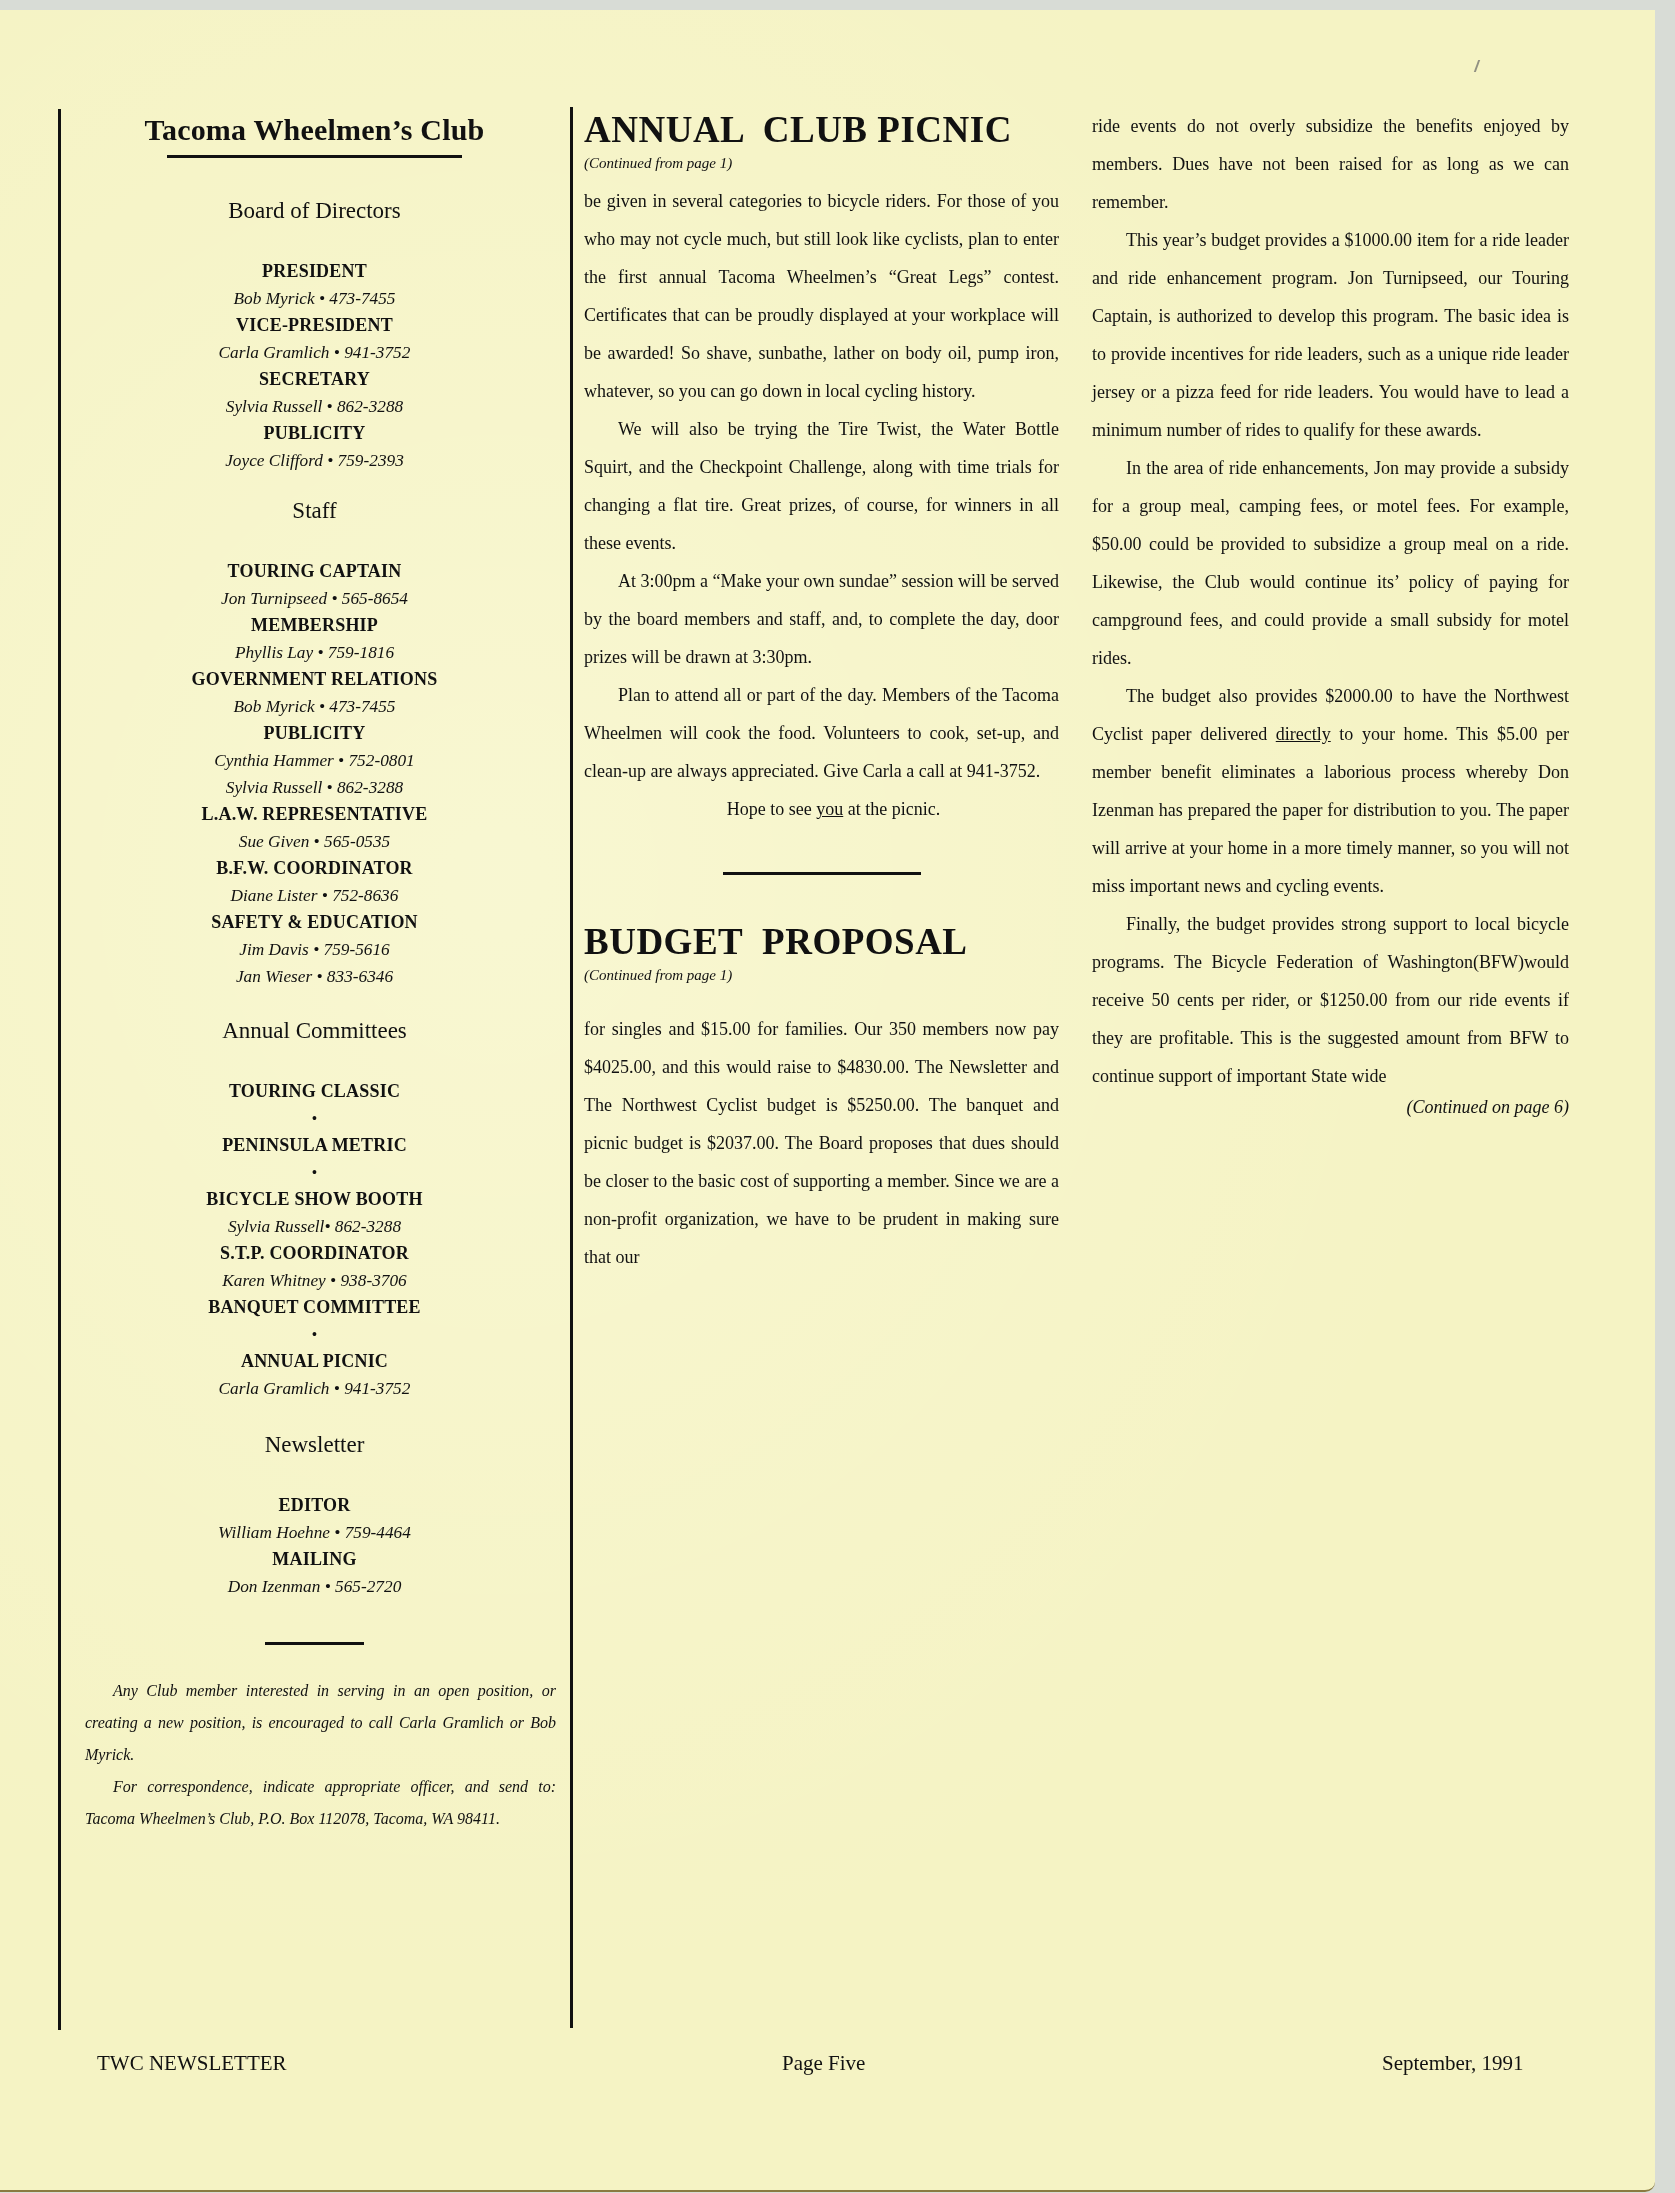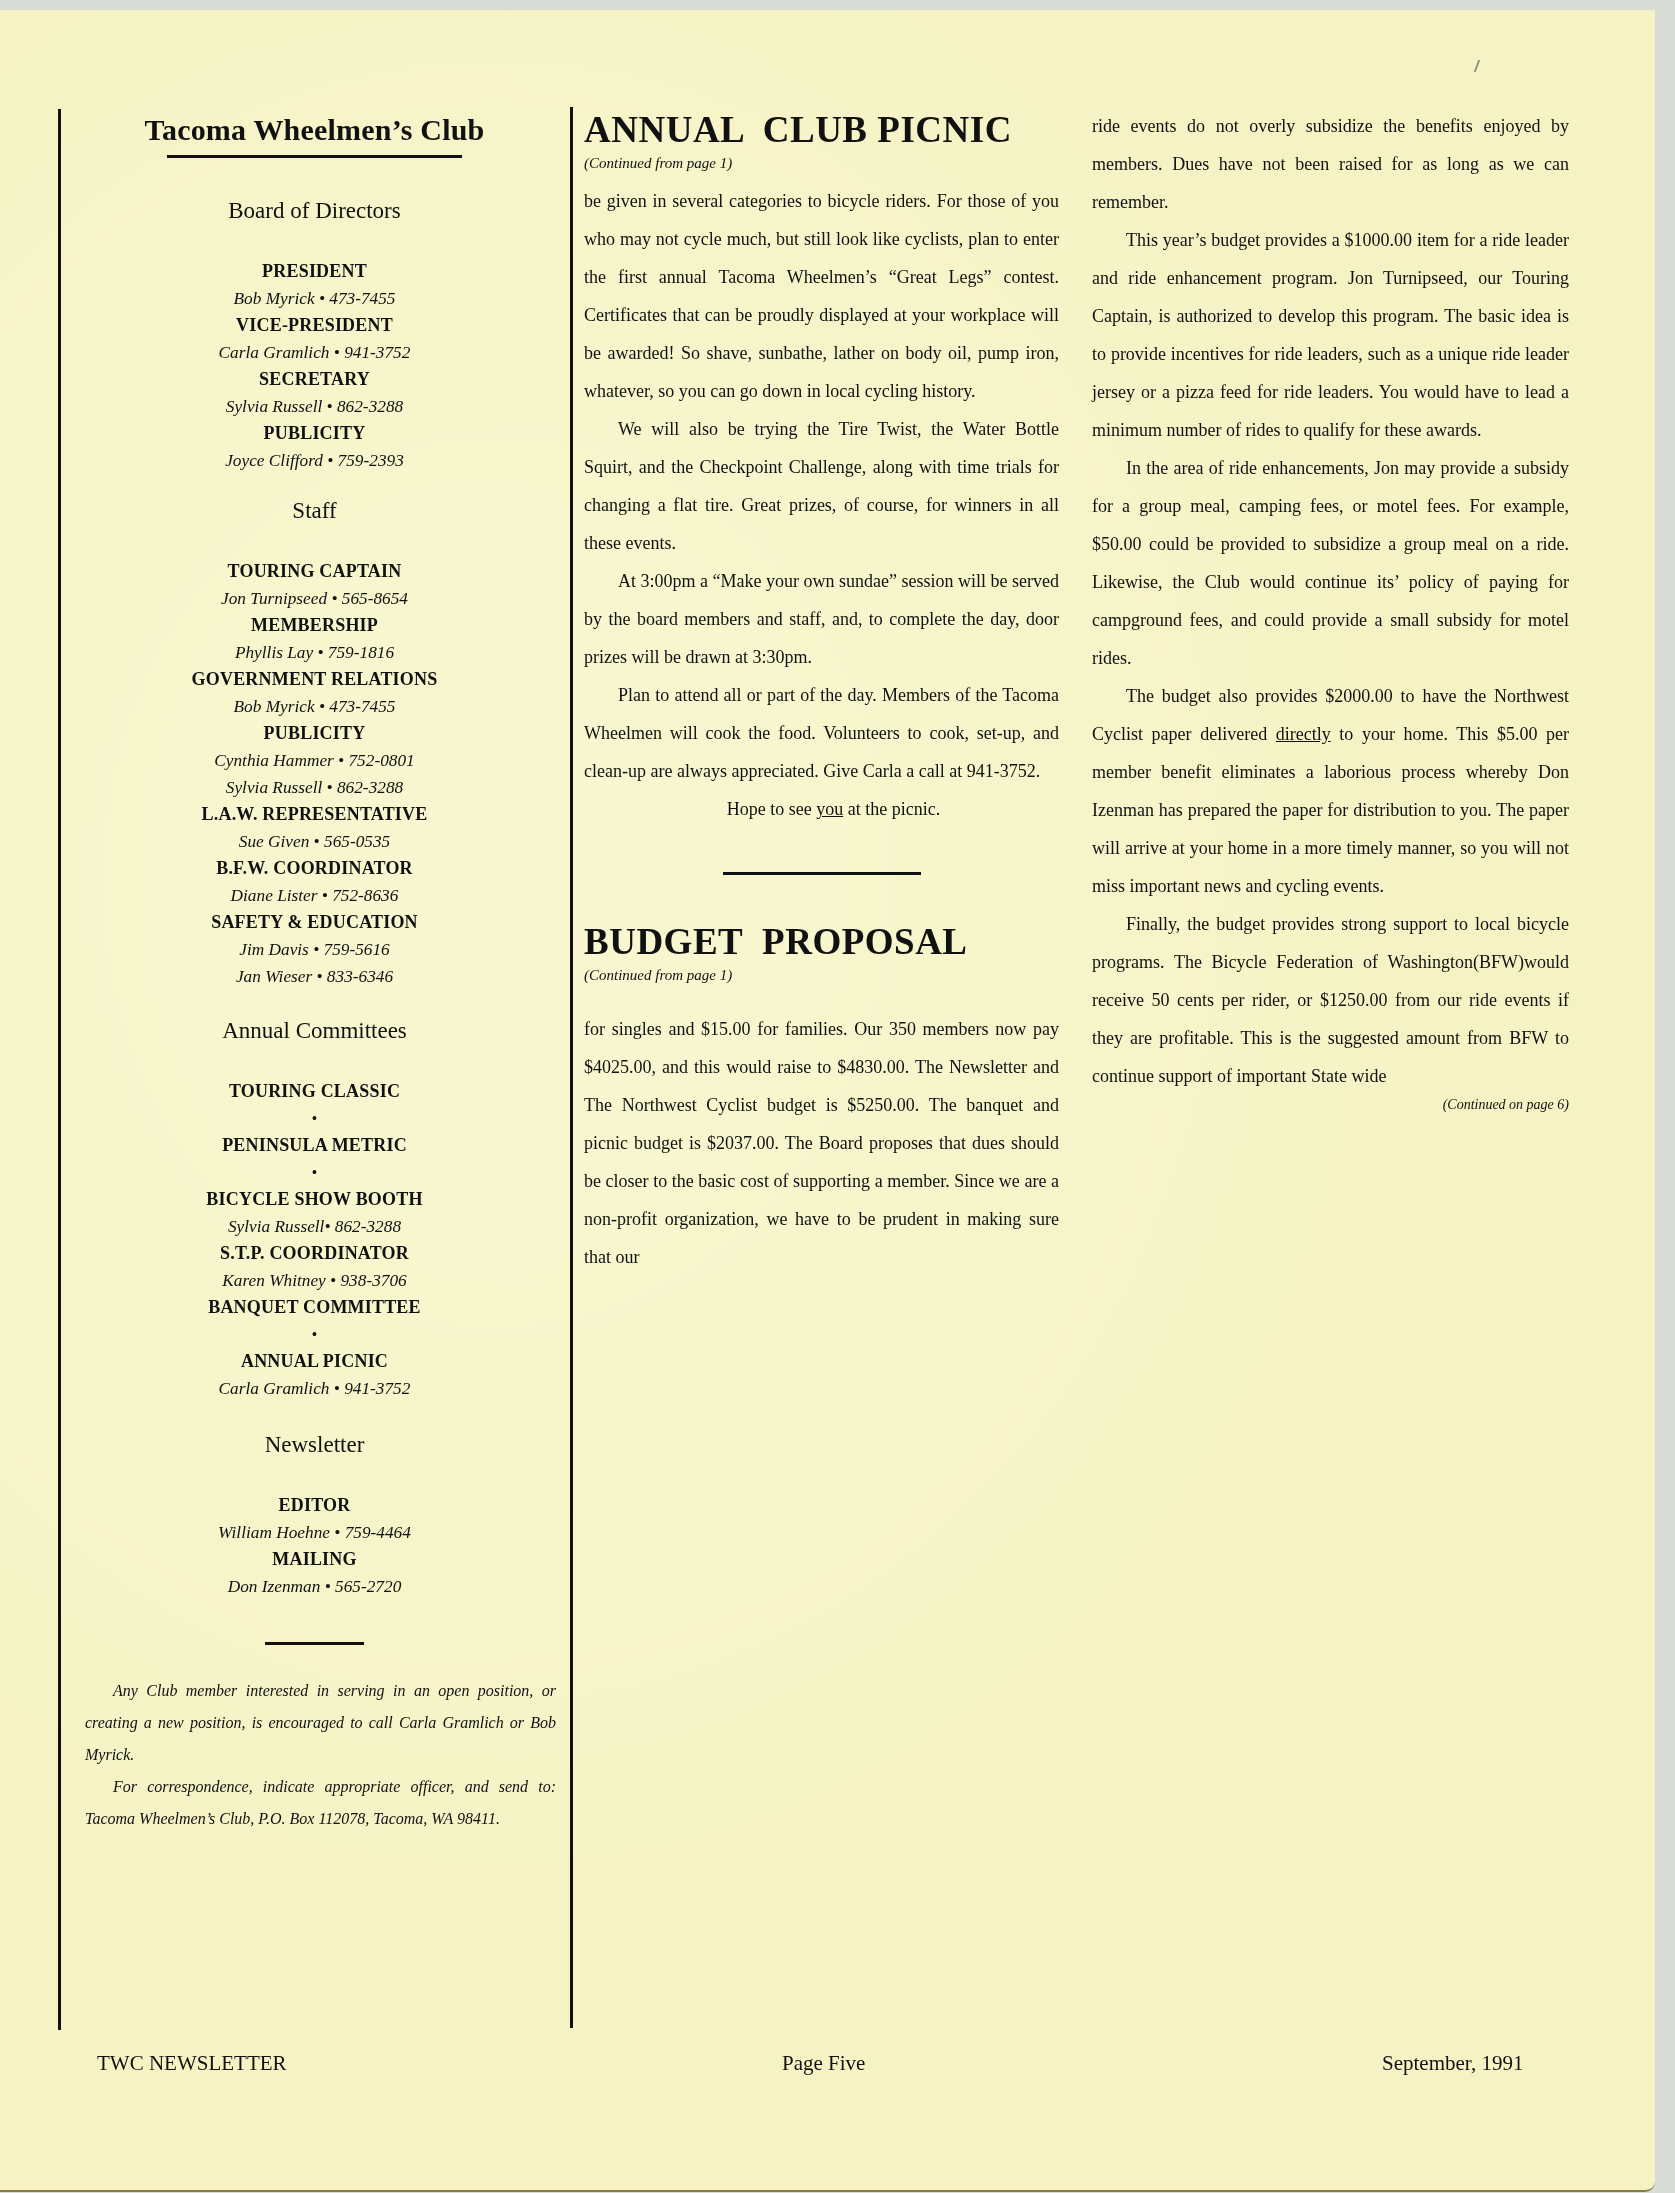--- a/index.html
+++ b/index.html
@@ -68,21 +68,21 @@
   .body-text p { margin: 0; }
   .body-text p.indent { text-indent: 34px; }
   .centered { text-align: center !important; text-indent: 0 !important; }
   .u { text-decoration: underline; }
   .mid-rule {
     width: 198px; height: 3px; background: #111; margin: 44px auto 44px;
   }
   
   #col-right { left: 1092px; top: 97px; width: 477px; }
   .cont-right {
-    font-style: italic; font-size: 14px; text-align: right; margin: 2px 0 0;
+    font-style: italic; font-size: 18px; text-align: right; margin: 2px 0 0;
   }
   
   .footer {
     position: absolute; top: 2041px; font-size: 21px;
   }
   .ink-mark {
     position: absolute; left: 1470px; top: 50px; width: 6px; height: 12px;
     border-right: 2px solid #666; transform: skewX(-20deg); opacity: 0.7;
   }
 </style>

